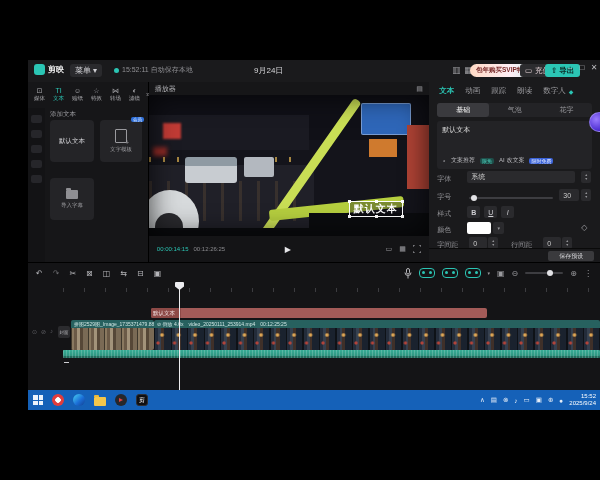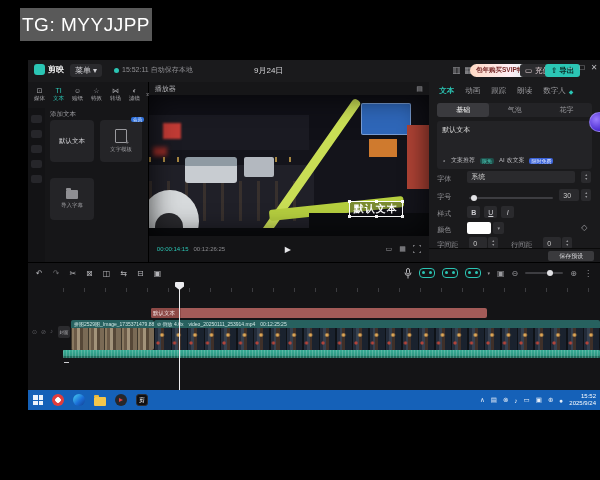--- a/index.html
+++ b/index.html
@@ -149,23 +149,20 @@
   .timebox{display:flex;flex-direction:column;align-items:flex-end;font-size:6px;line-height:7px;color:#fff;}
   
   .purple{left:589px;top:112px;width:20px;height:20px;border-radius:50%;z-index:9;
      background:radial-gradient(circle at 35% 35%,#9a7bff,#4a2bd0 70%);border:1.5px solid rgba(255,255,255,.3);box-sizing:border-box;}
 </style>
 </head>
 <body>
 
 <div id="root">
 
-  <div class="abs tg-box">
-    <span>TG: MYYJJPP</span>
-  </div>
 
   <div class="abs screen">
 
     <div class="abs titlebar">
       <div class="abs logo">
         <span class="logo-sq"></span>
         <span>剪映</span>
       </div>
       <div class="abs menu-btn">
         <span>菜单</span>

